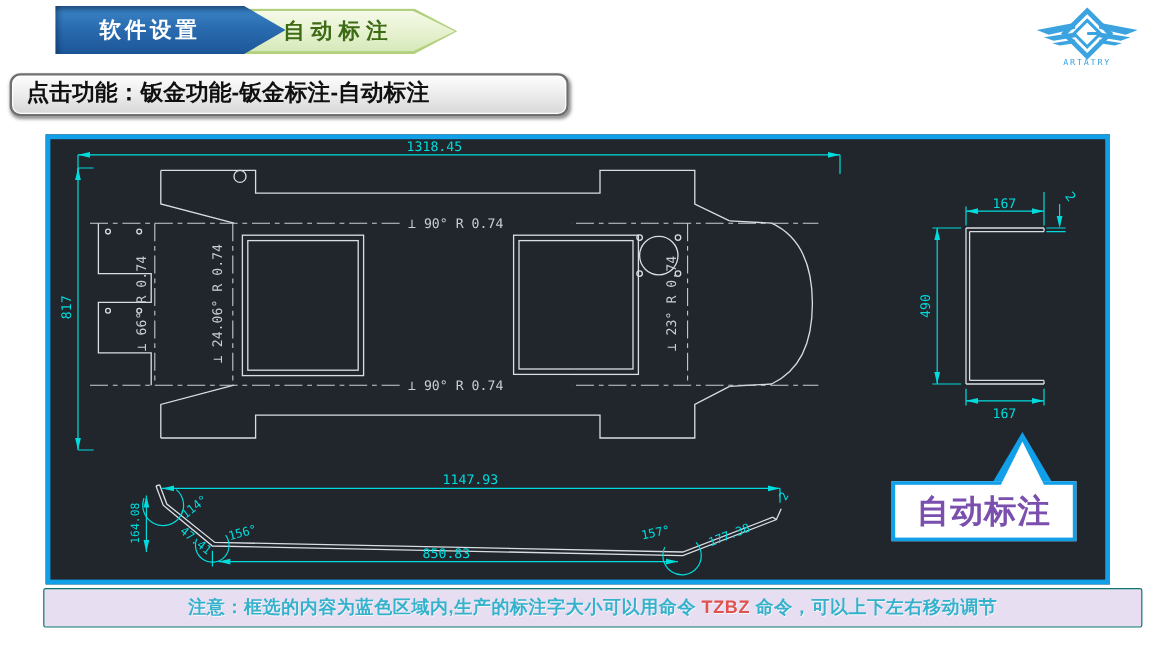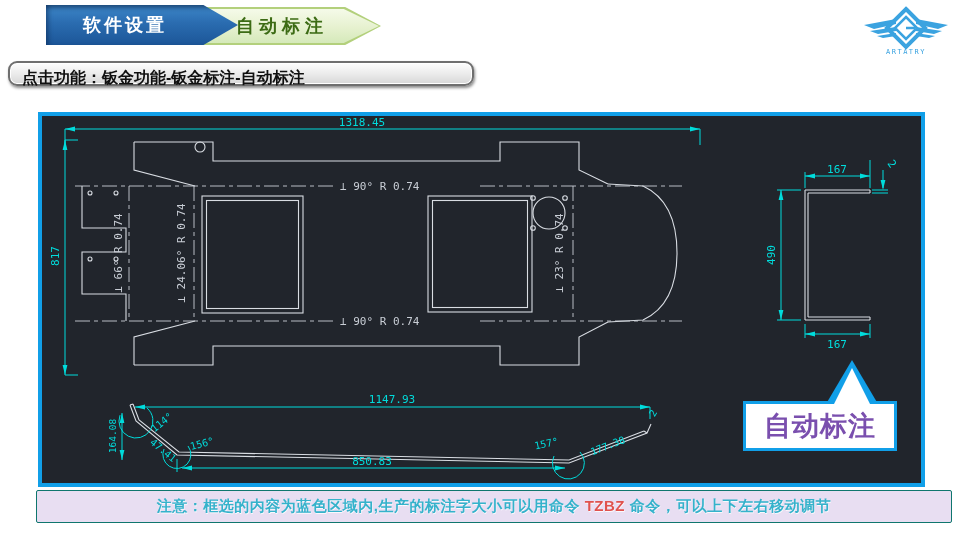--- a/index.html
+++ b/index.html
@@ -18,25 +18,25 @@
   .arrow-green-outer{left:157px;top:7px;width:224px;height:38px;background:#b3d07c;
     clip-path:polygon(0 0,84% 0,100% 50%,84% 100%,0 100%,17% 50%);z-index:2;
     filter:drop-shadow(2px 2px 2px rgba(0,0,0,.25));}
   .arrow-green-inner{left:2px;top:2px;width:220px;height:34px;
     background:linear-gradient(180deg,#f5fae9 0%,#e6f1cf 55%,#d5e9ba 100%);
     clip-path:polygon(0 0,84% 0,100% 50%,84% 100%,0 100%,17% 50%);
     display:flex;align-items:center;justify-content:center;}
   .arrow-green-inner span{color:#3c6b14;font-size:18px;font-weight:bold;letter-spacing:5px;padding-left:26px;}
 
   
-  .instruction{left:8px;top:61px;width:466px;height:25px;box-sizing:border-box;
+  .instruction{left:8px;top:61px;width:466px;height:36px;box-sizing:border-box;
     border:2px solid #6f6f6f;border-radius:9px;
     background:linear-gradient(180deg,#fdfdfd 0%,#ececec 50%,#d7d7d7 100%);
     box-shadow:1px 2px 3px rgba(0,0,0,.45),inset 0 0 0 1px #ffffff;
-    font-size:16px;font-weight:bold;color:#101010;line-height:29px;padding-left:12px;}
+    font-size:19px;font-weight:bold;color:#101010;line-height:29px;padding-left:12px;}
 
   
   .cad{left:38px;top:112px;width:887px;height:375px;box-sizing:border-box;
     background:#21252c;border:4px solid #119fe8;}
   .cad svg{display:block;}
 
   
   .callout-tri-outer{left:826px;top:360px;width:52px;height:44px;background:#119fe8;
     clip-path:polygon(50% 0,100% 100%,0 100%);z-index:4;}
   .callout-box{left:743px;top:401px;width:154px;height:50px;box-sizing:border-box;

